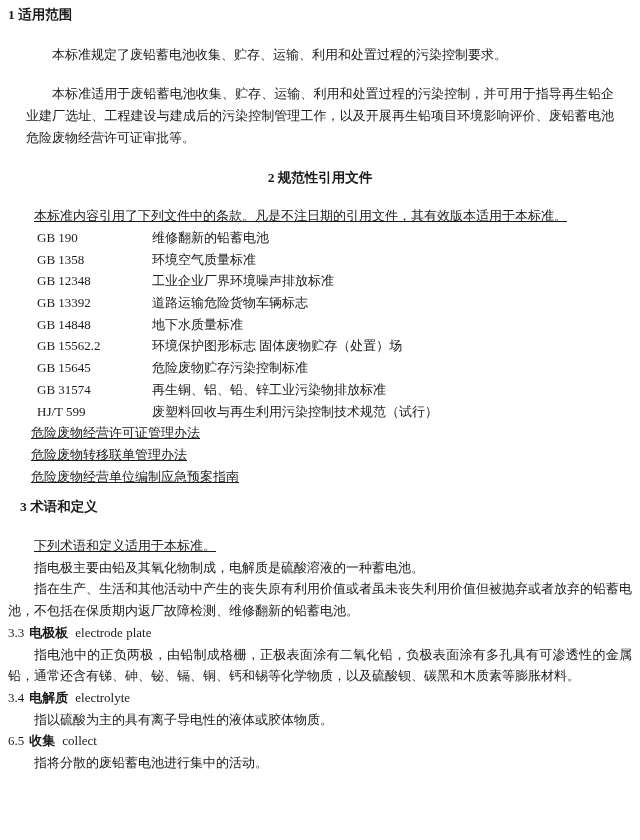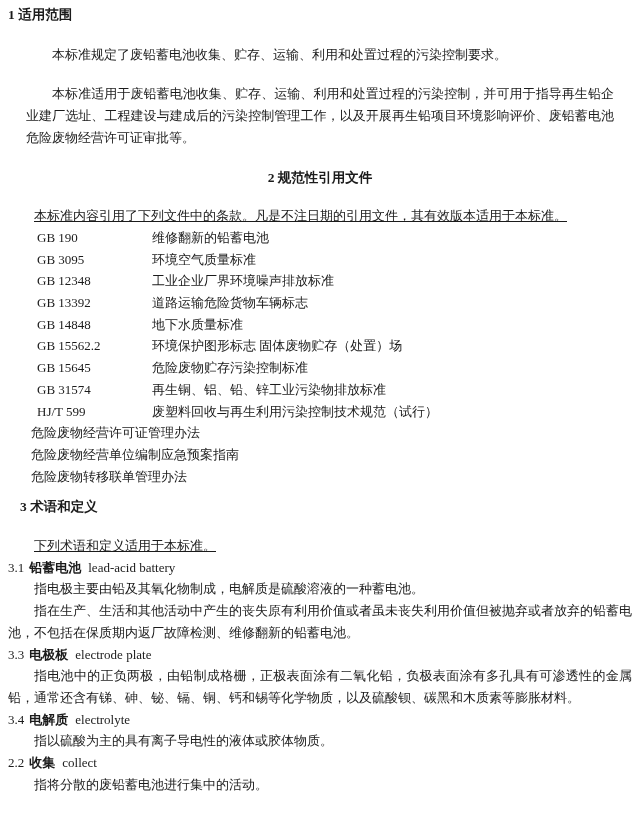--- a/index.html
+++ b/index.html
@@ -47,20 +47,21 @@
   }
   .ref-code {
     flex: none;
     width: 86px;
   }
   .ref-title {
     flex: 1;
   }
   .doc-item {
     padding-left: 23px;
+    text-decoration: underline;
   }
   .term-head {
     margin: 0;
   }
   .term-no { margin-right: 5px; }
   .term-zh { font-weight: 700; }
   .term-en { margin-left: 7px; }
   .term-def {
     margin: 0;
     text-indent: 26px;
@@ -77,21 +78,21 @@
   <p class="para">本标准适用于废铅蓄电池收集、贮存、运输、利用和处置过程的污染控制，并可用于指导再生铅企业建厂选址、工程建设与建成后的污染控制管理工作，以及开展再生铅项目环境影响评价、废铅蓄电池危险废物经营许可证审批等。</p>
 
   <h2 class="sec-heading h2">2 规范性引用文件</h2>
   <p class="intro">本标准内容引用了下列文件中的条款。凡是不注日期的引用文件，其有效版本适用于本标准。</p>
 
   <div class="ref-row">
     <span class="ref-code">GB 190</span>
     <span class="ref-title">维修翻新的铅蓄电池</span>
   </div>
   <div class="ref-row">
-    <span class="ref-code">GB 3095</span>
+    <span class="ref-code">GB 1358</span>
     <span class="ref-title">环境空气质量标准</span>
   </div>
   <div class="ref-row">
     <span class="ref-code">GB 12348</span>
     <span class="ref-title">工业企业厂界环境噪声排放标准</span>
   </div>
   <div class="ref-row">
     <span class="ref-code">GB 13392</span>
     <span class="ref-title">道路运输危险货物车辆标志</span>
   </div>
@@ -110,41 +111,38 @@
   <div class="ref-row">
     <span class="ref-code">GB 31574</span>
     <span class="ref-title">再生铜、铝、铅、锌工业污染物排放标准</span>
   </div>
   <div class="ref-row">
     <span class="ref-code">HJ/T 599</span>
     <span class="ref-title">废塑料回收与再生利用污染控制技术规范（试行）</span>
   </div>
 
   <div class="doc-item">危险废物经营许可证管理办法</div>
+  <div class="doc-item">危险废物转移联单管理办法</div>
   <div class="doc-item">危险废物经营单位编制应急预案指南</div>
-  <div class="doc-item">危险废物转移联单管理办法</div>
 
   <h2 class="sec-heading h3">3 术语和定义</h2>
   <p class="intro">下列术语和定义适用于本标准。</p>
 
-  <p class="term-head">
-    <span class="term-no">3.1</span><span class="term-zh">铅蓄电池</span><span class="term-en">lead-acid battery</span>
-  </p>
   <p class="term-def">指电极主要由铅及其氧化物制成，电解质是硫酸溶液的一种蓄电池。</p>
 
   <p class="term-def">指在生产、生活和其他活动中产生的丧失原有利用价值或者虽未丧失利用价值但被抛弃或者放弃的铅蓄电池，不包括在保质期内返厂故障检测、维修翻新的铅蓄电池。</p>
 
   <p class="term-head">
     <span class="term-no">3.3</span><span class="term-zh">电极板</span><span class="term-en">electrode plate</span>
   </p>
   <p class="term-def">指电池中的正负两极，由铅制成格栅，正极表面涂有二氧化铅，负极表面涂有多孔具有可渗透性的金属铅，通常还含有锑、砷、铋、镉、铜、钙和锡等化学物质，以及硫酸钡、碳黑和木质素等膨胀材料。</p>
 
   <p class="term-head">
     <span class="term-no">3.4</span><span class="term-zh">电解质</span><span class="term-en">electrolyte</span>
   </p>
   <p class="term-def">指以硫酸为主的具有离子导电性的液体或胶体物质。</p>
 
   <p class="term-head">
-    <span class="term-no">2.2</span><span class="term-zh">收集</span><span class="term-en">collect</span>
+    <span class="term-no">6.5</span><span class="term-zh">收集</span><span class="term-en">collect</span>
   </p>
   <p class="term-def">指将分散的废铅蓄电池进行集中的活动。</p>
 
 </div>
 
 </body></html>

